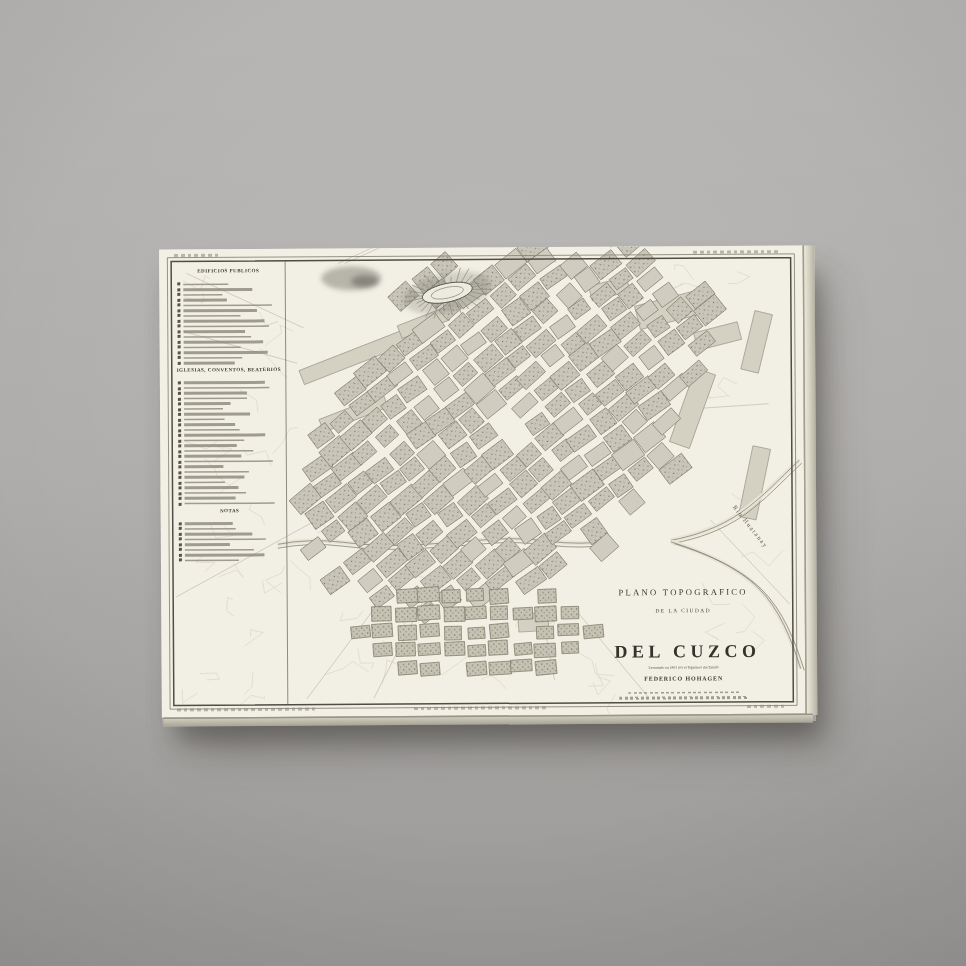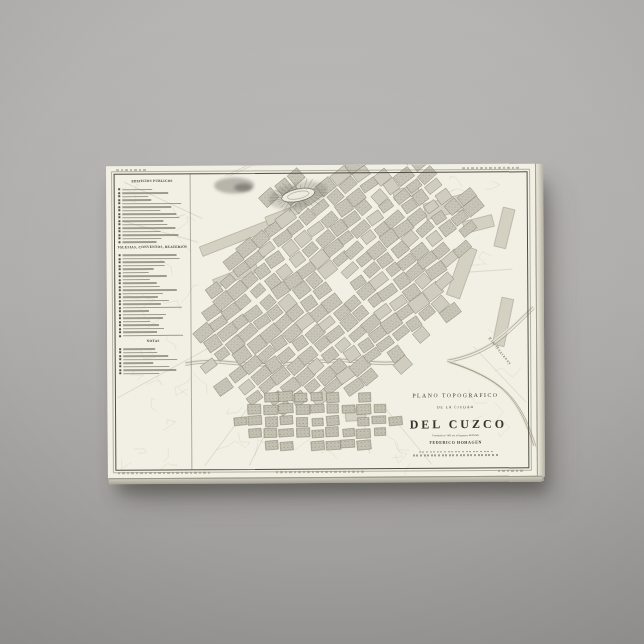--- a/index.html
+++ b/index.html
@@ -45,21 +45,21 @@
   .lg-row{display:flex;align-items:center;gap:2px;margin:1.5px 0 1.5px 3px;}
   .lg-num{width:2px;height:2px;background:#57554b;flex:0 0 auto;}
   .lg-bar{height:1.5px;background:#8a8779;opacity:.8;flex:0 0 auto;}
 
   
   .title-block{
     position:absolute;left:302px;top:228px;width:92px;text-align:center;color:#3d3b33;
   }
   .tb-l1{font-size:11.5px;letter-spacing:3px;white-space:nowrap;}
   .tb-l2{font-size:7.2px;letter-spacing:2px;white-space:nowrap;margin-top:1px;}
-  .tb-l3{font-size:12px;font-weight:bold;letter-spacing:3px;white-space:nowrap;margin-top:4px;color:#34322b;}
+  .tb-l3{font-size:12px;font-weight:bold;letter-spacing:3px;white-space:nowrap;margin-top:14px;color:#34322b;}
   .tb-sub{font-size:5px;white-space:nowrap;margin-top:2px;color:#55534a;}
   .tb-author{font-size:8px;font-weight:bold;letter-spacing:1.2px;white-space:nowrap;margin-top:1px;}
   .tb-bar{height:1.3px;background:repeating-linear-gradient(90deg,#7b7970 0 2px,transparent 2px 3.6px);opacity:.7;margin:2px auto 0;}
 
   
   .micro{position:absolute;height:2px;background:repeating-linear-gradient(90deg,#908e81 0 2.5px,transparent 2.5px 4.5px);opacity:.6;}
 </style>
 </head>
 <body>
 

